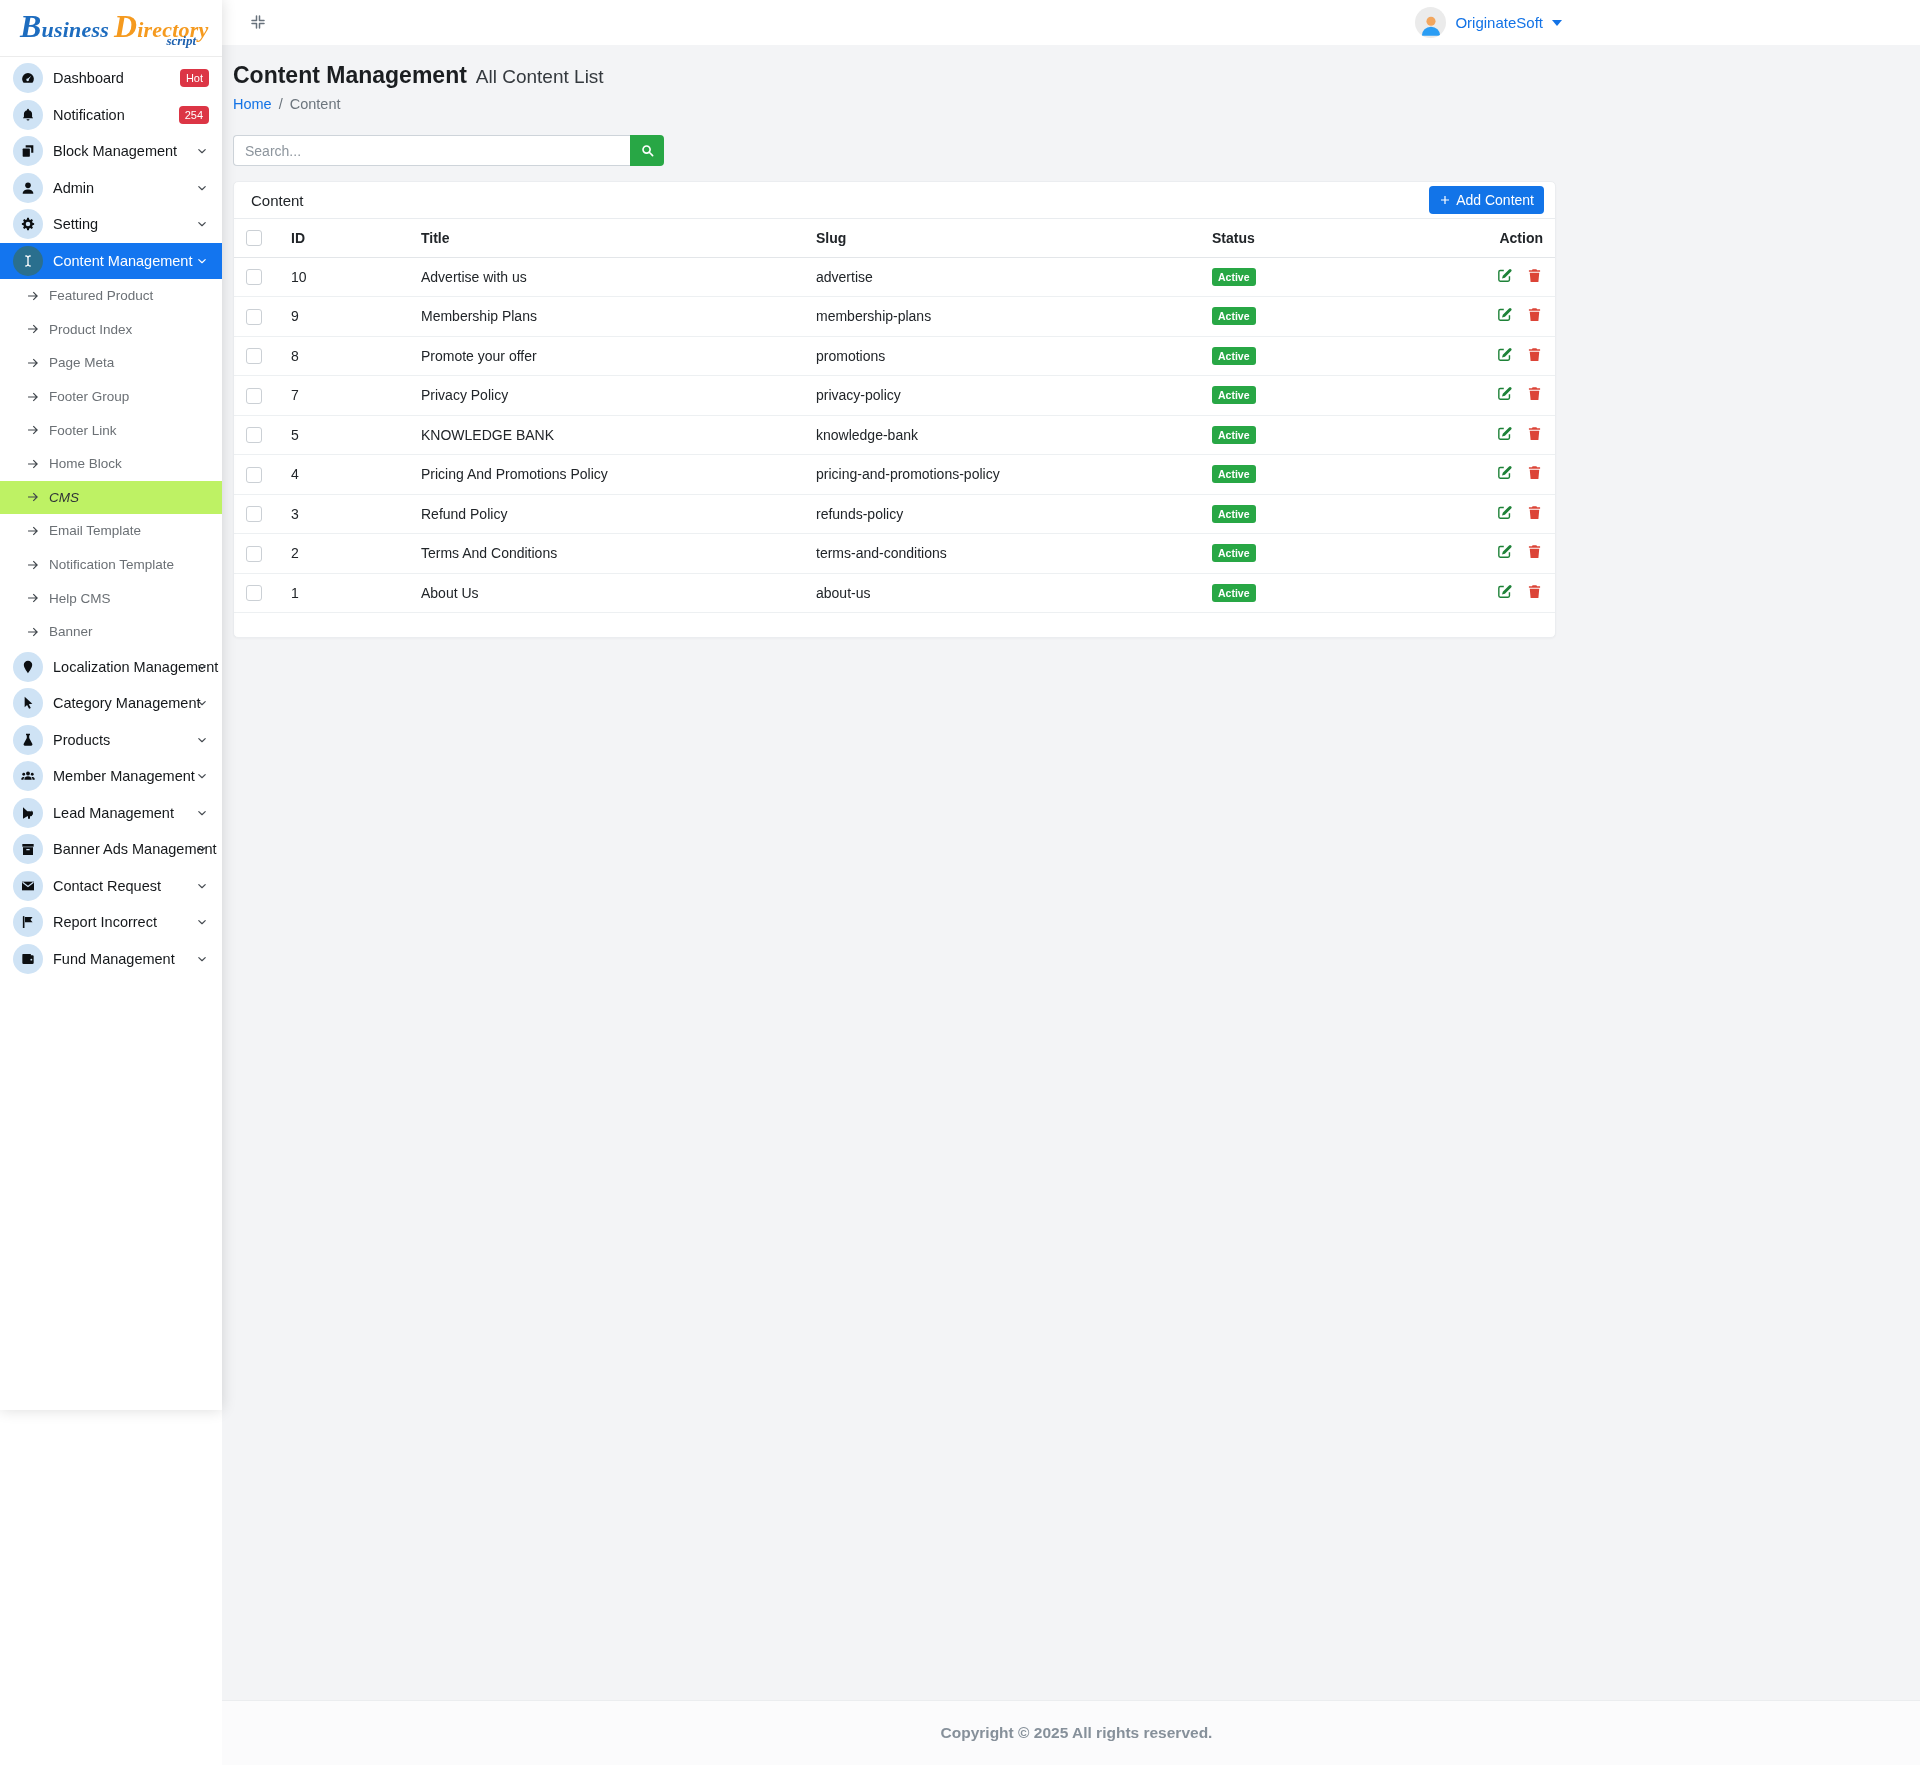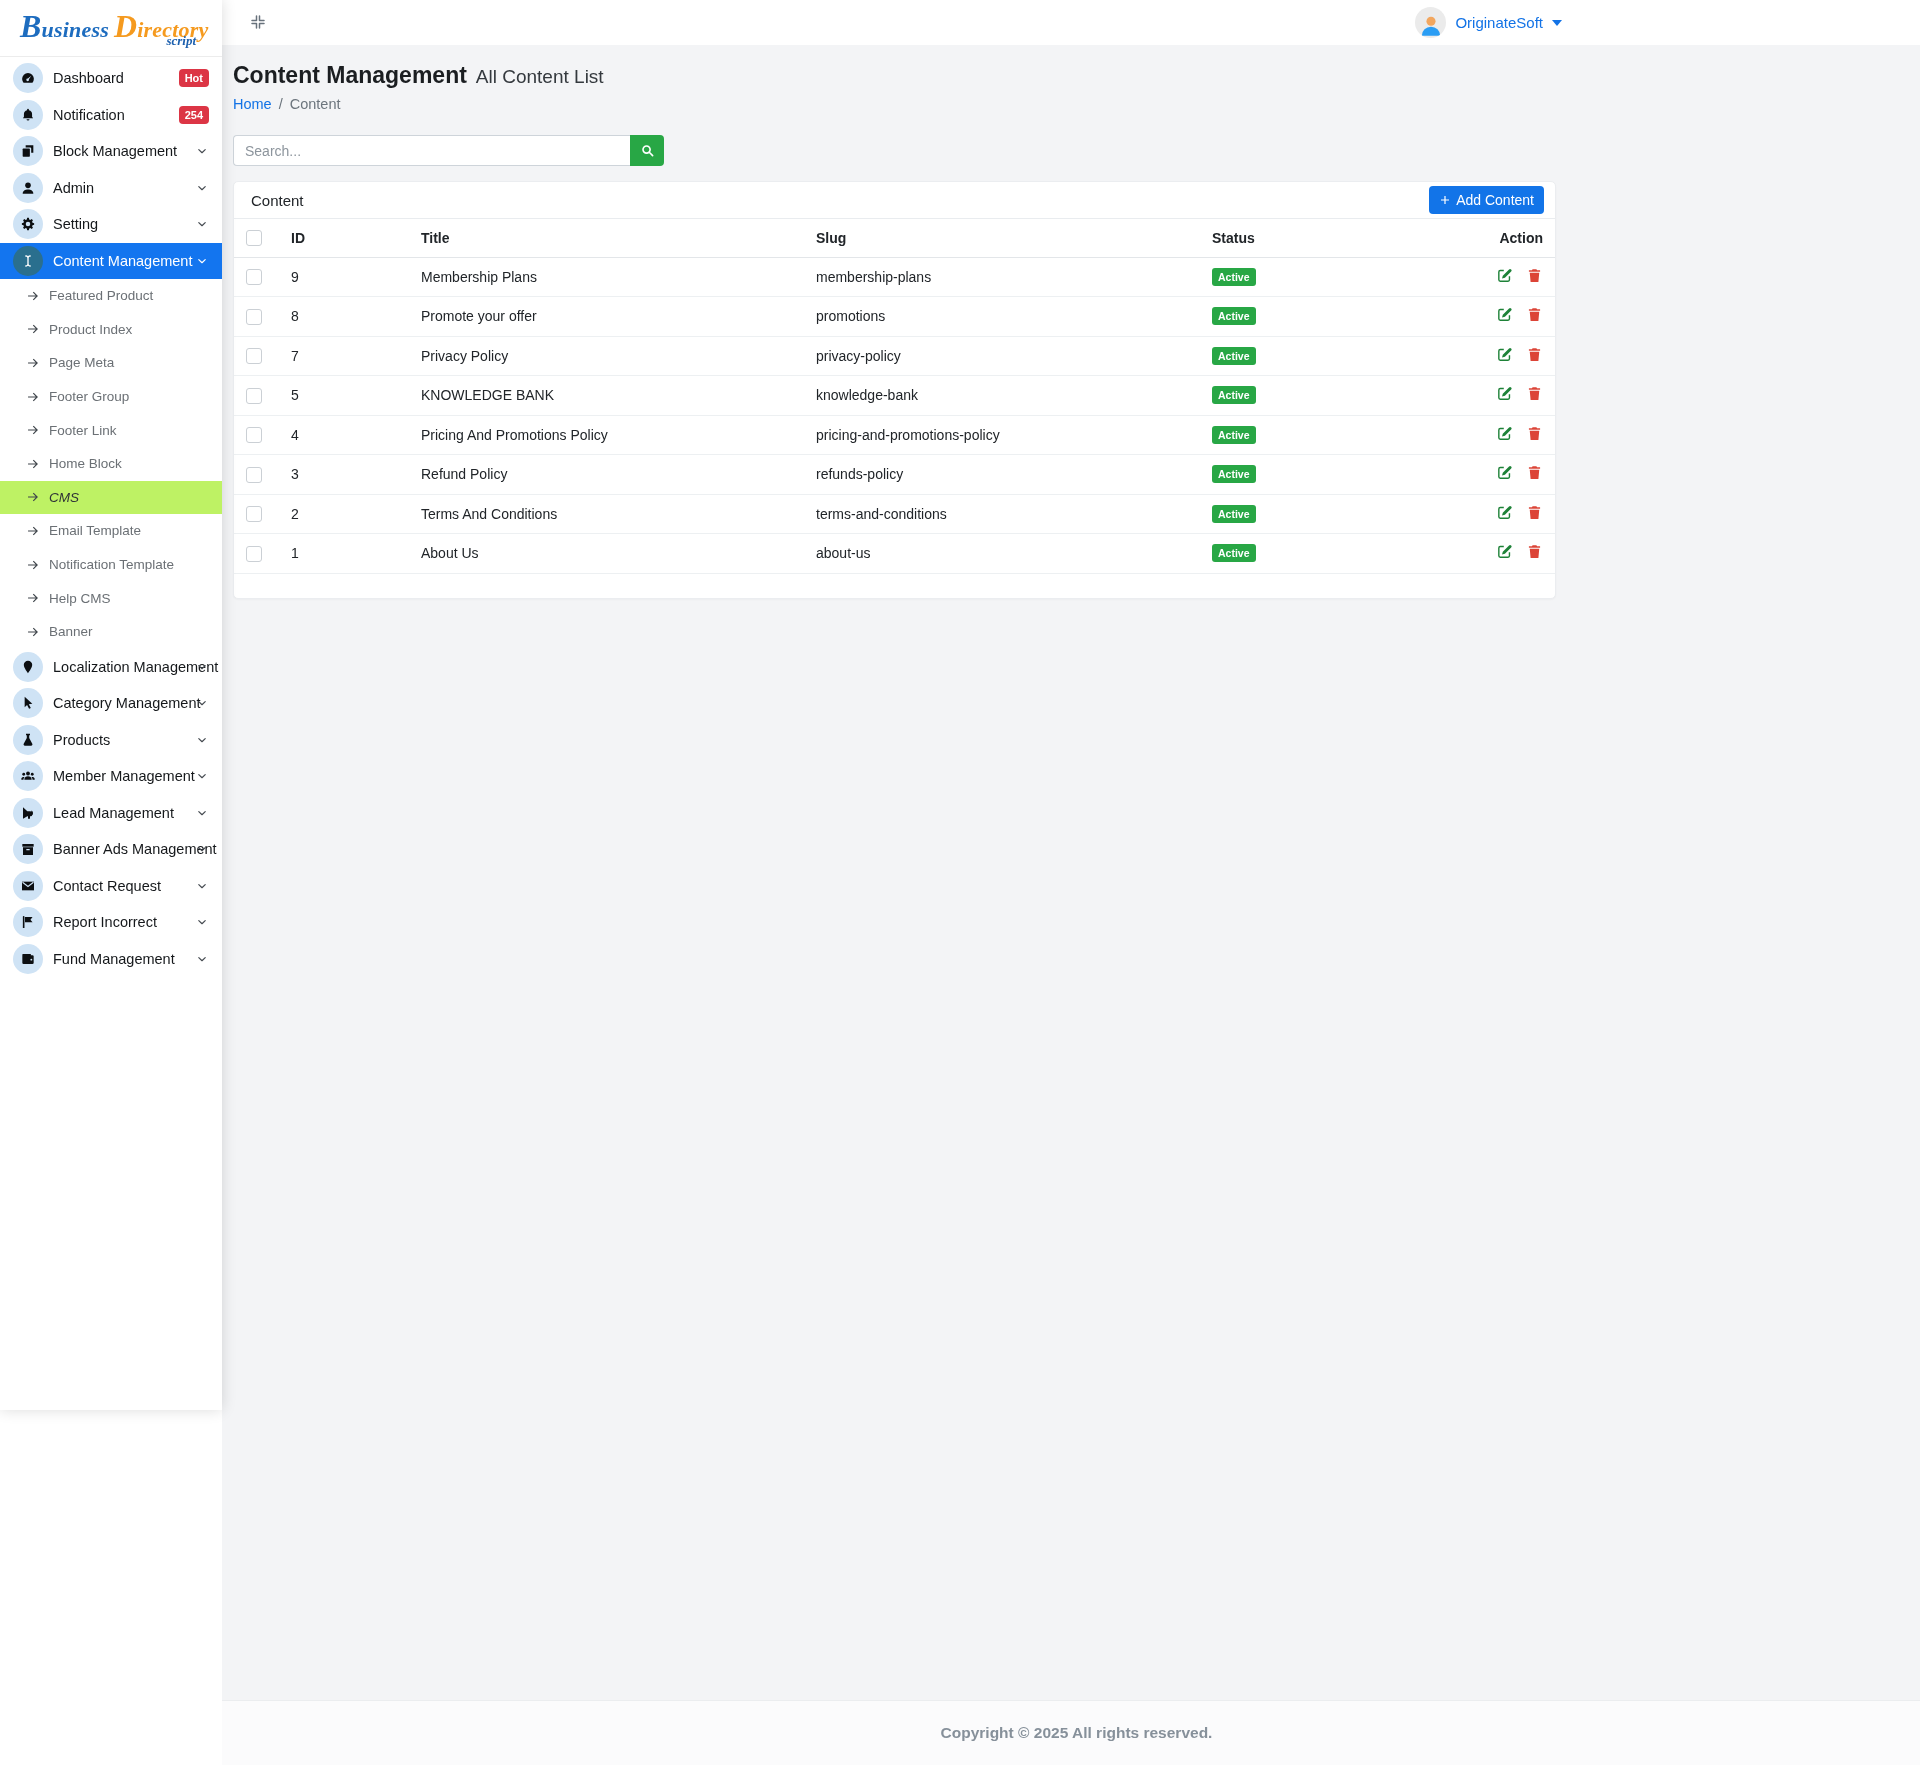--- a/index.html
+++ b/index.html
@@ -23,21 +23,21 @@
   .bw { display:inline-block; font-size:22px; letter-spacing:.2px; }
   .bw::first-letter { font-size:1.45em; }
   .bw1 { color:#1d6cbf; margin-right:5px; }
   .bw2 { color:#f59a1f;font-style:italic; }
   .bw3 { position:absolute; right:26px; top:33px; font-size:13px; color:#1b5fae; }
   .nav { list-style:none; padding-top:3px; }
   .nav-item { position:relative; height:36.5px; display:flex; align-items:center; padding-left:13px; cursor:pointer; }
   .icon-wrap { width:30px; height:30px; min-width:30px; border-radius:50%; background:#cfe3f5; color:#0c0f12; display:flex; align-items:center; justify-content:center; margin-right:10px; }
   .icon-wrap svg { width:16px; height:16px; }
   .nav-label { font-size:14.5px; color:#15181b; white-space:nowrap; }
-  .nav-badge { position:absolute; right:13px; top:50%; transform:translateY(-50%); background:#dc3545; color:#fff; font-size:11px; font-weight:bold; padding:3px 6px; border-radius:4px; }
+  .nav-badge { position:absolute; right:13px; top:50%; transform:translateY(-50%); background:#dc3545; color:#fff; font-size:11px; font-weight:normal; padding:3px 6px; border-radius:4px; }
   .chev { position:absolute; right:13px; top:50%; transform:translateY(-50%); color:#444a50; display:inline-flex; }
   .chev svg { width:14px; height:14px; }
   .nav-item.active { background:#1375ef; }
   .nav-item.active .nav-label { color:#fff; }
   .nav-item.active .icon-wrap { background:#2a6f8e; color:#fff; }
   .nav-item.active .chev { color:#fff; }
   .nav-item.sub { height:33.6px; padding-left:25px; }
   .nav-item.sub .icon-wrap { background:none; border-radius:0; width:15px; min-width:15px; height:15px; color:#3f454b; margin-right:9px; }
   .nav-item.sub .icon-wrap svg { width:14px; height:14px; }
   .nav-item.sub .nav-label { font-size:13.5px; color:#6b7075; }
@@ -476,20 +476,40 @@
           <th class="c-check"><span class="checkbox"></span></th>
           <th>ID</th>
           <th>Title</th>
           <th>Slug</th>
           <th>Status</th>
           <th class="c-act-h">Action</th>
         </tr>
       </thead>
       <tbody>
 
+      <tr>
+            <td class="c-check"><span class="checkbox"></span></td>
+            <td>10</td>
+            <td>Advertise with us</td>
+            <td>advertise</td>
+            <td><span class="badge-active">Active</span></td>
+            <td class="c-act">
+              <button class="act edit">
+                <svg viewBox="0 0 24 24" fill="none" stroke="currentColor" stroke-width="2">
+                  <path d="M11 5H6a2 2 0 0 0-2 2v11a2 2 0 0 0 2 2h11a2 2 0 0 0 2-2v-5"></path>
+                  <path d="M18.4 3.4a2.1 2.1 0 0 1 3 3L12.6 15.2l-4.1 1.1 1.1-4.1z" fill="currentColor" stroke="none"></path>
+                </svg>
+              </button>
+              <button class="act del">
+                <svg viewBox="0 0 24 24" fill="currentColor">
+                  <path d="M9.3 3h5.4l.9 1.6h4.3v2H4.1v-2h4.3zM5.3 8h13.4l-1.2 13H6.5z"></path>
+                </svg>
+              </button>
+            </td>
+          </tr>
           <tr>
             <td class="c-check"><span class="checkbox"></span></td>
             <td>9</td>
             <td>Membership Plans</td>
             <td>membership-plans</td>
             <td><span class="badge-active">Active</span></td>
             <td class="c-act">
               <button class="act edit">
                 <svg viewBox="0 0 24 24" fill="none" stroke="currentColor" stroke-width="2">
                   <path d="M11 5H6a2 2 0 0 0-2 2v11a2 2 0 0 0 2 2h11a2 2 0 0 0 2-2v-5"></path>

